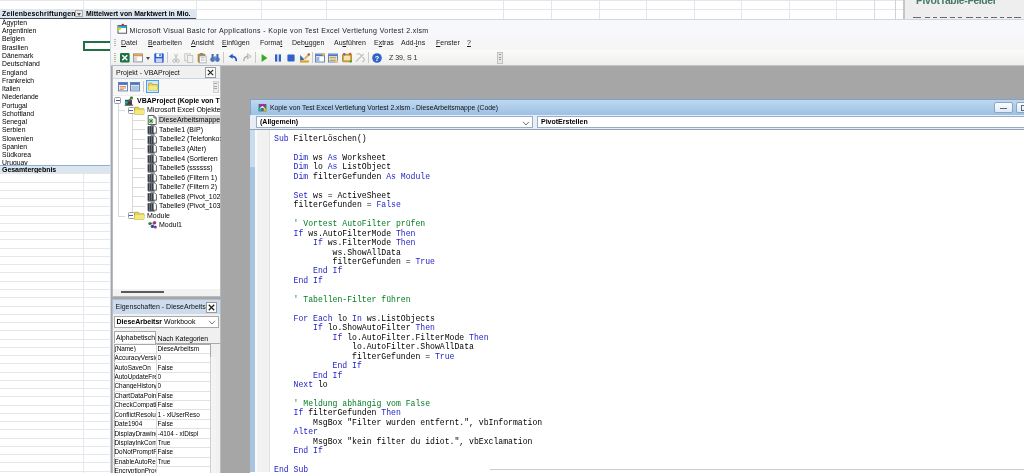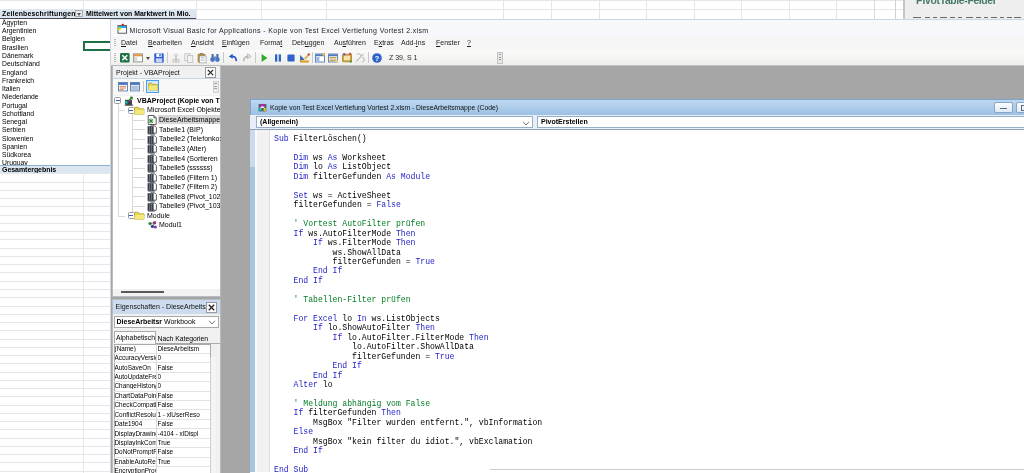--- a/index.html
+++ b/index.html
@@ -481,32 +481,32 @@
     filterGefunden = <span class="k">False</span>
 
 <span class="c">    ' Vortest AutoFilter prüfen</span>
     <span class="k">If</span> ws.AutoFilterMode <span class="k">Then</span>
         <span class="k">If</span> ws.FilterMode <span class="k">Then</span>
             ws.ShowAllData
             filterGefunden = <span class="k">True</span>
         <span class="k">End If</span>
     <span class="k">End If</span>
 
-<span class="c">    ' Tabellen-Filter prüfen</span>
-
-    <span class="k">For Excel</span> lo <span class="k">In</span> ws.ListObjects
+<span class="c">    ' Tabellen-Filter führen</span>
+
+    <span class="k">For Each</span> lo <span class="k">In</span> ws.ListObjects
         <span class="k">If</span> lo.ShowAutoFilter <span class="k">Then</span>
             <span class="k">If</span> lo.AutoFilter.FilterMode <span class="k">Then</span>
                 lo.AutoFilter.ShowAllData
                 filterGefunden = <span class="k">True</span>
             <span class="k">End If</span>
         <span class="k">End If</span>
-    <span class="k">Alter</span> lo
+    <span class="k">Next</span> lo
 
 <span class="c">    ' Meldung abhängig vom False</span>
     <span class="k">If</span> filterGefunden <span class="k">Then</span>
         MsgBox "Filter wurden entfernt.", vbInformation
-    <span class="k">Else</span>
+    <span class="k">Alter</span>
         MsgBox "kein filter du idiot.", vbExclamation
     <span class="k">End If</span>
 
 <span class="k">End Sub</span></pre>
     <div class="ab" style="left:490px;top:468.8px;width:534px;height:1px;background:#c9cdd3"></div>
   </div>
 </body></html>

